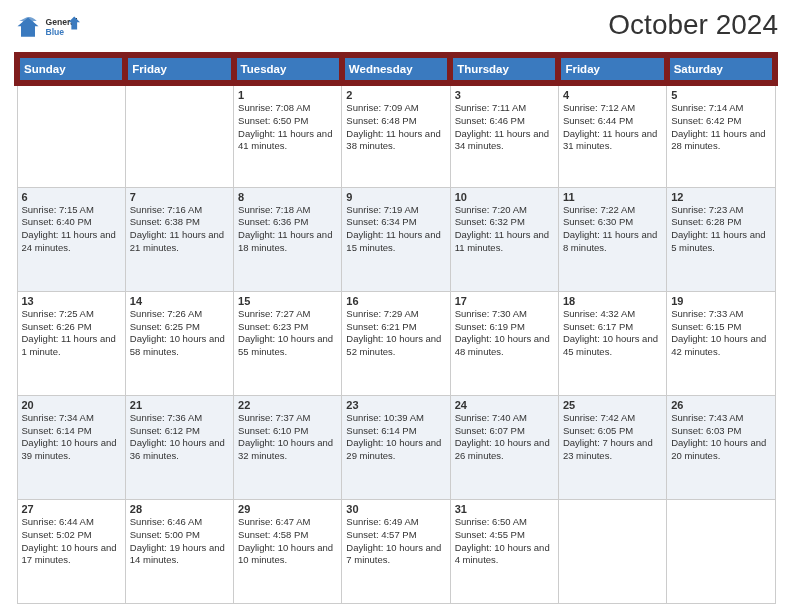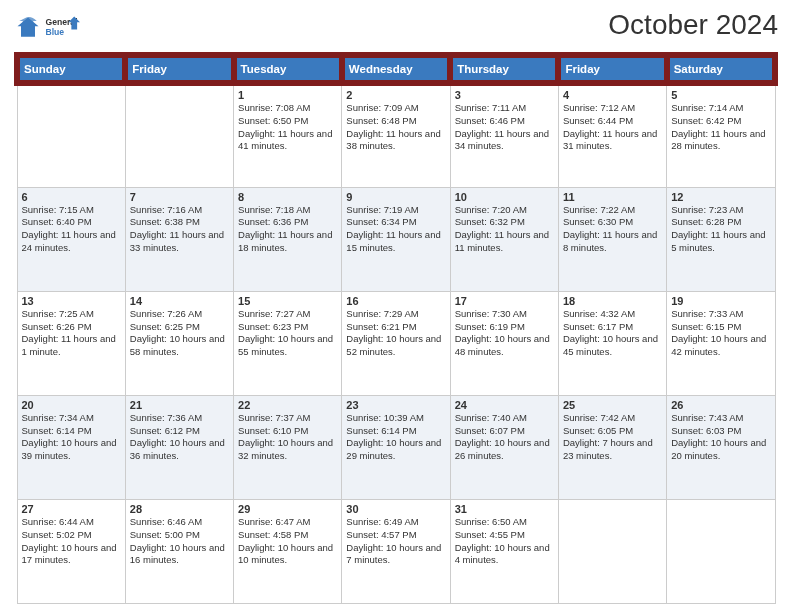--- a/index.html
+++ b/index.html
@@ -163,21 +163,21 @@
           <td>
             <div class="day-num">6</div>
             <div class="cell-line">Sunrise: 7:15 AM</div>
             <div class="cell-line">Sunset: 6:40 PM</div>
             <div class="cell-line">Daylight: 11 hours and 24 minutes.</div>
           </td>
           <td>
             <div class="day-num">7</div>
             <div class="cell-line">Sunrise: 7:16 AM</div>
             <div class="cell-line">Sunset: 6:38 PM</div>
-            <div class="cell-line">Daylight: 11 hours and 33 minutes.</div>
+            <div class="cell-line">Daylight: 11 hours and 21 minutes.</div>
           </td>
           <td>
             <div class="day-num">8</div>
             <div class="cell-line">Sunrise: 7:18 AM</div>
             <div class="cell-line">Sunset: 6:36 PM</div>
             <div class="cell-line">Daylight: 11 hours and 18 minutes.</div>
           </td>
           <td>
             <div class="day-num">9</div>
             <div class="cell-line">Sunrise: 7:19 AM</div>
@@ -295,21 +295,21 @@
           <td>
             <div class="day-num">27</div>
             <div class="cell-line">Sunrise: 6:44 AM</div>
             <div class="cell-line">Sunset: 5:02 PM</div>
             <div class="cell-line">Daylight: 10 hours and 17 minutes.</div>
           </td>
           <td>
             <div class="day-num">28</div>
             <div class="cell-line">Sunrise: 6:46 AM</div>
             <div class="cell-line">Sunset: 5:00 PM</div>
-            <div class="cell-line">Daylight: 10 hours and 16 minutes.</div>
+            <div class="cell-line">Daylight: 19 hours and 14 minutes.</div>
           </td>
           <td>
             <div class="day-num">29</div>
             <div class="cell-line">Sunrise: 6:47 AM</div>
             <div class="cell-line">Sunset: 4:58 PM</div>
             <div class="cell-line">Daylight: 10 hours and 10 minutes.</div>
           </td>
           <td>
             <div class="day-num">30</div>
             <div class="cell-line">Sunrise: 6:49 AM</div>

